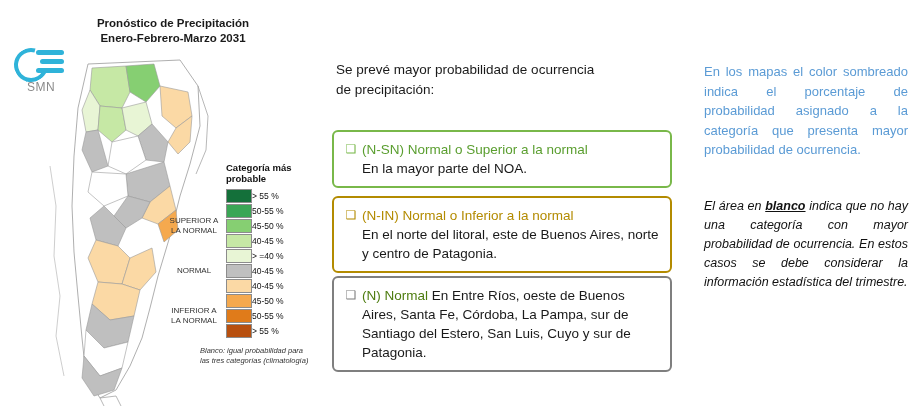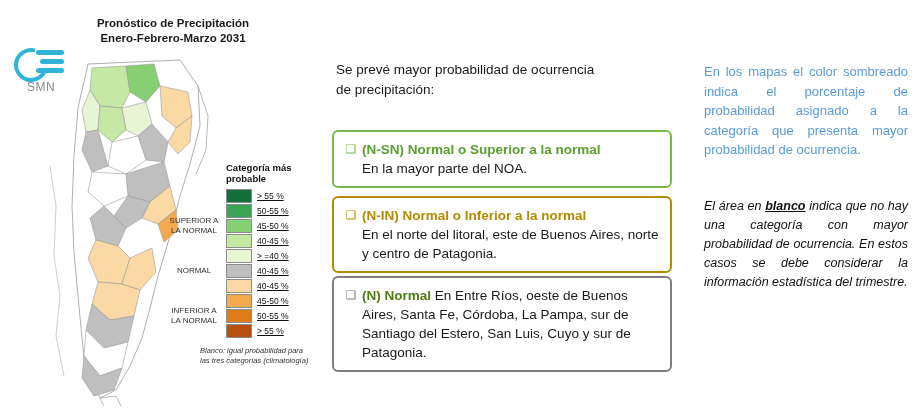--- a/index.html
+++ b/index.html
@@ -101,23 +101,21 @@
     height: 15px;
   }
   .legend-swatch {
     width: 26px; height: 14px;
     border: 0.5px solid #8c8c8c;
     box-sizing: border-box;
   }
   .legend-label {
     font-size: 8.5px;
     color: #111;
-    margin-left: 5px;
     white-space: nowrap;
-    text-decoration: underline;
   }
   .legend-group {
     position: absolute;
     font-size: 8px;
     color: #333;
     text-align: center;
     line-height: 9.5px;
     width: 60px;
     left: -62px;
   }
@@ -170,21 +168,21 @@
   }
   .bullet.green { color: #79b84a; }
   .bullet.gold  { color: #b38b00; }
   .bullet.gray  { color: #7f7f7f; }
   .cat-text {
     flex: 1 1 auto;
     font-size: 13.5px;
     line-height: 19px;
     color: #1a1a1a;
   }
-  .cat-head { font-weight: bold; }
+  .cat-head { font-weight: normal; }
   .cat-head.green { color: #5a9e2f; }
   .cat-head.gold  { color: #b38b00; }
   .cat-head.gray  { color: #4d7c0f; }
 
   
   .right-panel {
     position: absolute;
     left: 700px; top: 0;
     width: 216px; height: 413px;
   }

